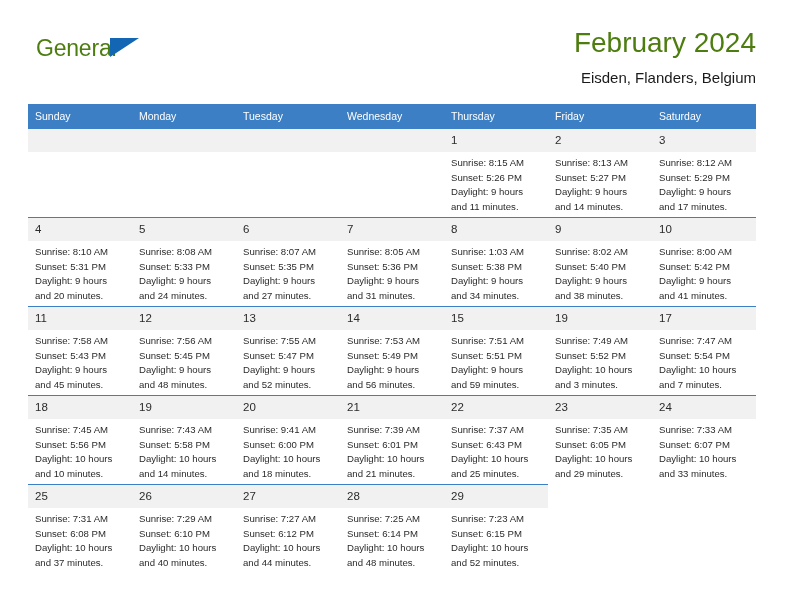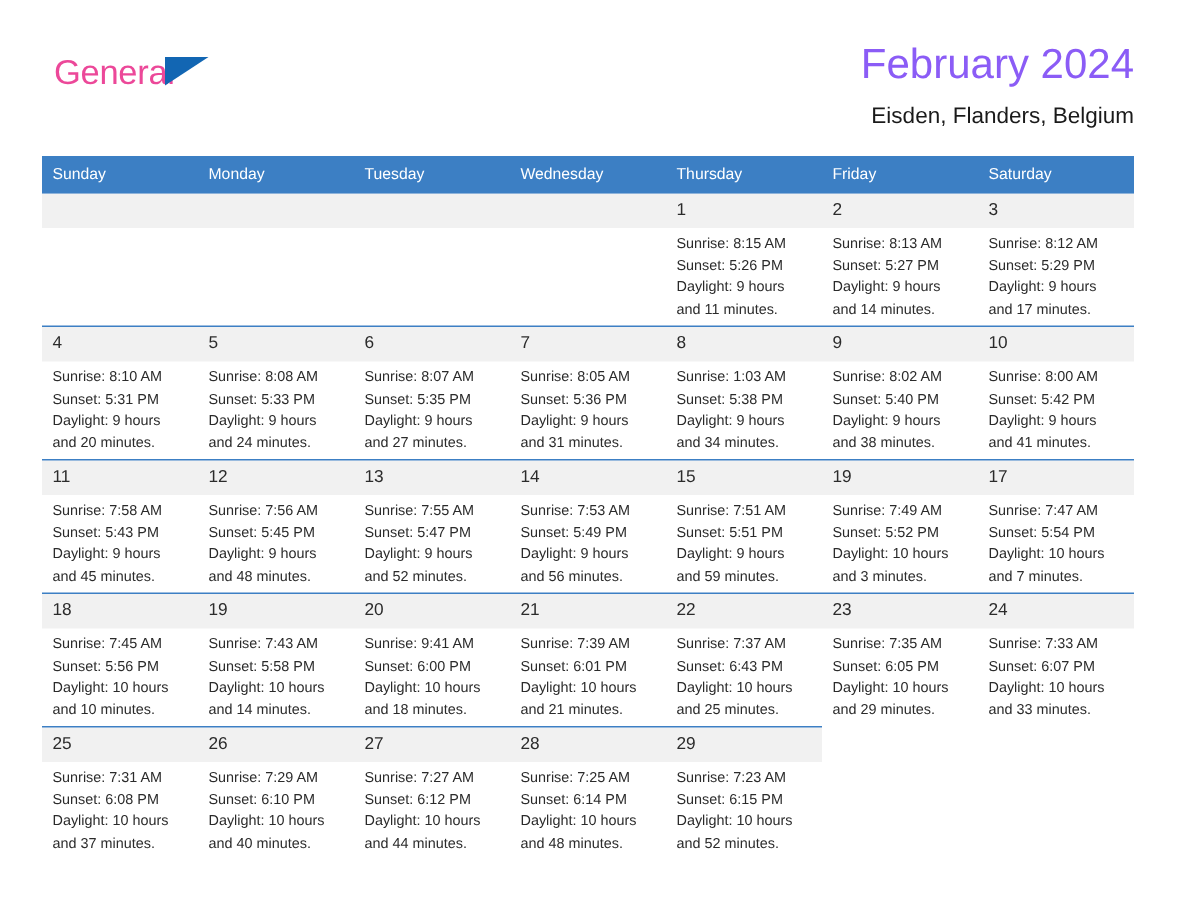--- a/index.html
+++ b/index.html
@@ -33,21 +33,21 @@
     position: absolute;
     left: 36px;
     top: 10px;
     width: 200px;
     height: 56px;
   }
   .brand-line1 {
     position: relative;
     font-size: 23px;
     line-height: 24px;
-    color: #ec4899;
+    color: #4d7c0f;
     letter-spacing: -0.2px;
     font-weight: 400;
     display: block;
     height: 25px;
   }
   .brand-triangle {
     position: absolute;
     left: 74px;
     top: 2px;
     width: 0;
@@ -68,21 +68,21 @@
 
   .title-block {
     position: absolute;
     right: 36px;
     top: 0;
     text-align: right;
   }
   .cal-title {
     font-size: 28px;
     line-height: 34px;
-    color: #8b5cf6;
+    color: #4d7c0f;
     font-weight: 400;
     white-space: nowrap;
     text-align: center;
   }
   .cal-subtitle {
     margin-top: 9px;
     font-size: 15px;
     line-height: 18px;
     color: #1a1a1a;
     font-weight: 400;

